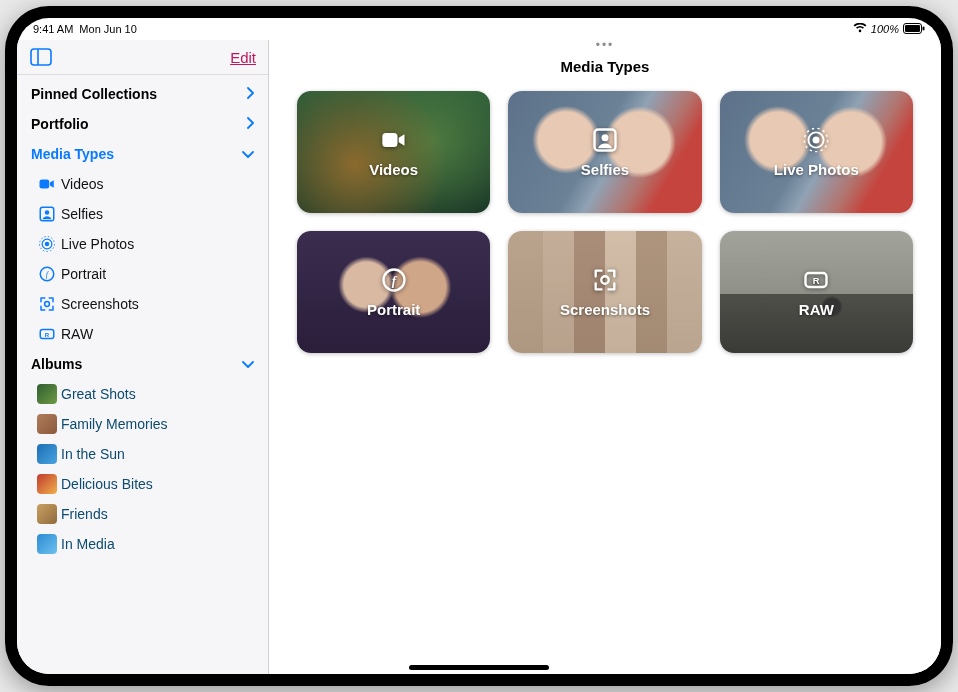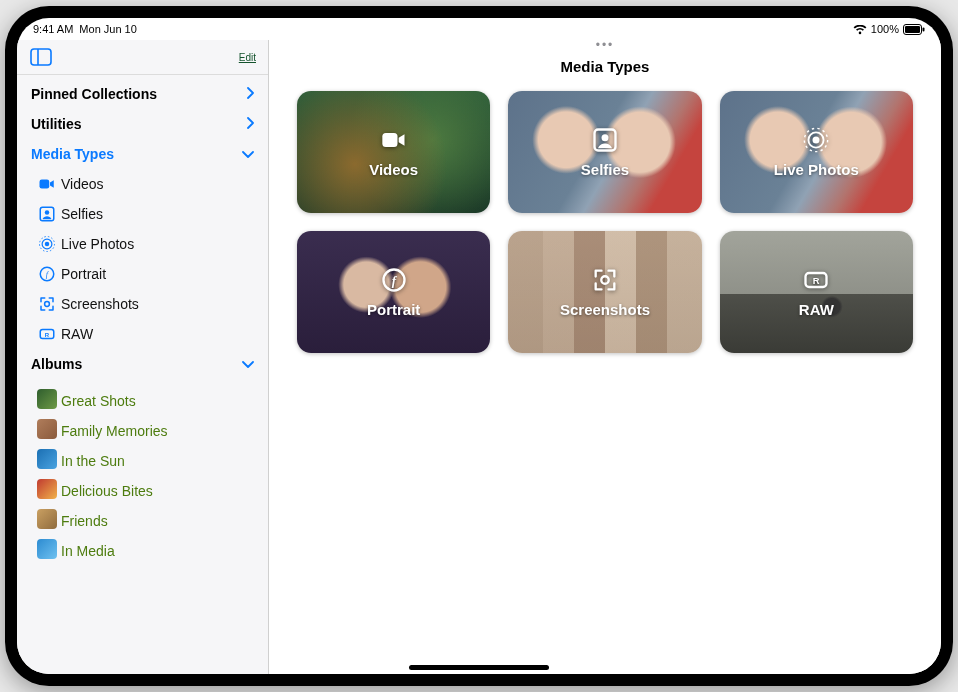--- a/index.html
+++ b/index.html
@@ -36,21 +36,21 @@
     height: 22px;
     display: flex;
     align-items: center;
     justify-content: space-between;
     padding: 0 16px;
     font-size: 11px;
     font-weight: 500;
     color: #000;
   }
   .statusbar .left { display:flex; gap: 6px; align-items: flex-start;}
-  .statusbar .right { display:flex; gap: 4px; align-items:flex-end; }
+  .statusbar .right { display:flex; gap: 4px; align-items:flex-start;font-style:italic; }
   .wifi-icon, .battery-icon { display:inline-flex; }
   
   .body {
     flex: 1;
     display: flex;
     min-height: 0;
   }
   .sidebar {
     width: 252px;
     border-right: 1px solid #d0d0d0;
@@ -63,37 +63,37 @@
     align-items: center;
     justify-content: space-between;
     padding: 6px 12px 6px 10px;
     border-bottom: 1px solid #dcdcdc;
   }
   .sb-toggle {
     width: 28px; height: 22px;
     display:flex;align-items:center;justify-content:center;
     color:#0a7aff;
   }
-  .edit-btn { color:#14532d; font-size:10px;text-decoration:underline; }
+  .edit-btn { color:#be185d; font-size:15px;text-decoration:underline; }
   .sidebar-scroll { flex:1; overflow-y:auto; padding: 4px 6px 8px 6px; }
   .section-row, .item-row, .album-row {
     display:flex; align-items:center;
     height:30px;
     padding:0 8px;
     border-radius:8px;
     font-size:14px;
     cursor:pointer;
     gap:4px;
   }
   .section-row { font-weight:600; justify-content:space-between; color:#000;}
   .section-row .chev { color:#0a7aff; }
   .section-row.active { color:#0a7aff; background:transparent;}
   .item-row { padding-left:14px; color:#111;}
   .item-row .icon-slot { width:20px;height:20px; color:#0a7aff; display:flex;align-items:center;justify-content:center;}
-  .album-row { padding-left:14px; color:#4d7c0f;align-items:flex-end;}
+  .album-row { padding-left:14px; color:#0c4a6e;}
   .album-thumb {
     width:20px;height:20px;border-radius:4px;
     flex-shrink:0;
   }
   
   .main {
     flex:1;
     display:flex;
     flex-direction:column;
     background:#fff;
@@ -222,21 +222,21 @@
         <div class="section-row">
           <span>Pinned Collections</span>
           <span class="chev">
             <svg width="8" height="12" viewBox="0 0 8 12">
                   <path d="M2 1l5 5-5 5" fill="none" stroke="#0a7aff" stroke-width="1.8" stroke-linecap="round" stroke-linejoin="round"></path>
                 </svg>
           </span>
         </div>
 
         <div class="section-row">
-          <span>Utilities</span>
+          <span>Portfolio</span>
           <span class="chev">
             <svg width="8" height="12" viewBox="0 0 8 12">
                   <path d="M2 1l5 5-5 5" fill="none" stroke="#0a7aff" stroke-width="1.8" stroke-linecap="round" stroke-linejoin="round"></path>
                 </svg>
           </span>
         </div>
 
         <div class="section-row active">
           <span>Media Types</span>
           <span class="chev">

